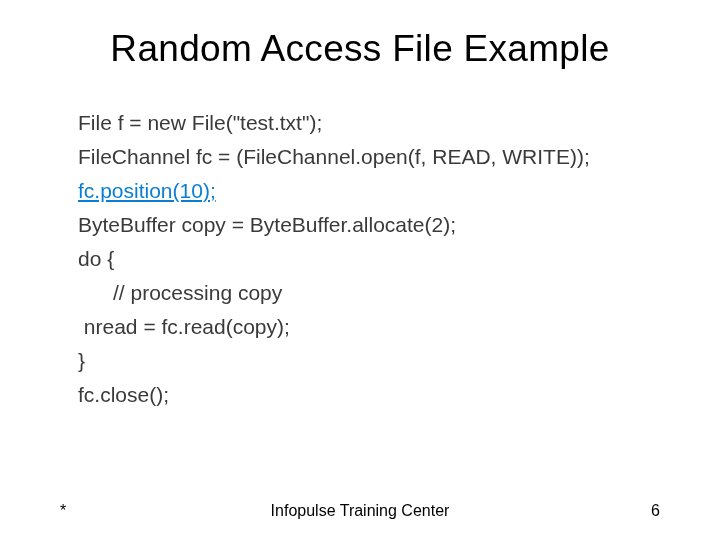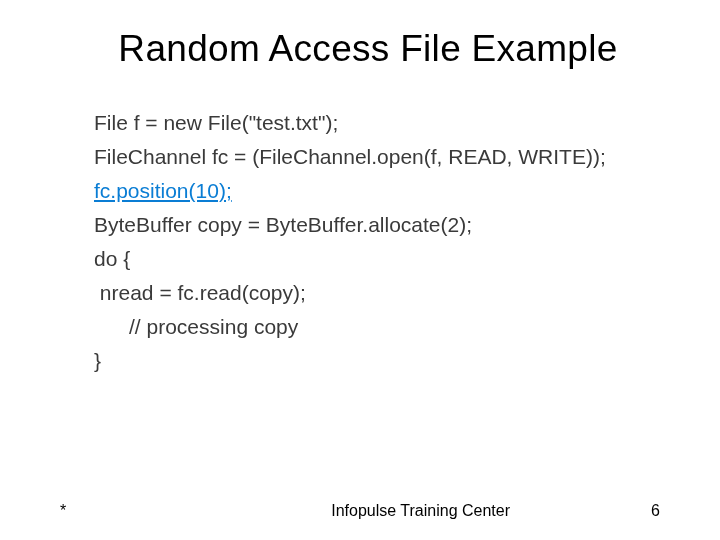--- a/index.html
+++ b/index.html
@@ -7,21 +7,21 @@
       width: 720px;
       height: 540px;
       background: #ffffff;
       font-family: Arial, Helvetica, sans-serif;
       position: relative;
       overflow: hidden;
     }
     .slide {
       width: 100%;
       height: 100%;
-      padding: 28px 60px 0 76px;
+      padding: 28px 60px 0 60px;
       position: relative;
     }
     .title {
       font-size: 37px;
       font-weight: 400;
       color: #000;
       text-align: center;
       margin-bottom: 36px;
       letter-spacing: 0.3px;
     }
@@ -44,38 +44,39 @@
       left: 0;
       width: 100%;
       padding: 0 60px;
       display: flex;
       justify-content: space-between;
       align-items: center;
       font-size: 16px;
       color: #000;
     }
     .footer-left { flex: 1; text-align: left; }
-    .footer-center { flex: 2; text-align: right; }
+    .footer-center { flex: 2; text-align: center; }
     .footer-right { flex: 1; text-align: right; }
   </style>
 </head>
 <body>
 
 <div class="slide">
   <h1 class="title">Random Access File Example</h1>
 
   <div class="code-block">
     <div class="code-line">File f = new File("test.txt");</div>
     <div class="code-line">FileChannel fc = (FileChannel.open(f, READ, WRITE));</div>
     <div class="code-line highlight">fc.position(10);</div>
     <div class="code-line">ByteBuffer copy = ByteBuffer.allocate(2);</div>
     <div class="code-line">do {</div>
+    <div class="code-line">      // processing copy</div>
     <div class="code-line"> nread = fc.read(copy);</div>
-    <div class="code-line">      // processing copy</div>
     <div class="code-line">}</div>
+    <div class="code-line">fc.close();</div>
   </div>
 
   <div class="footer">
     <div class="footer-left">*</div>
     <div class="footer-center">Infopulse Training Center</div>
     <div class="footer-right">6</div>
   </div>
 </div>
 
 </body></html>

